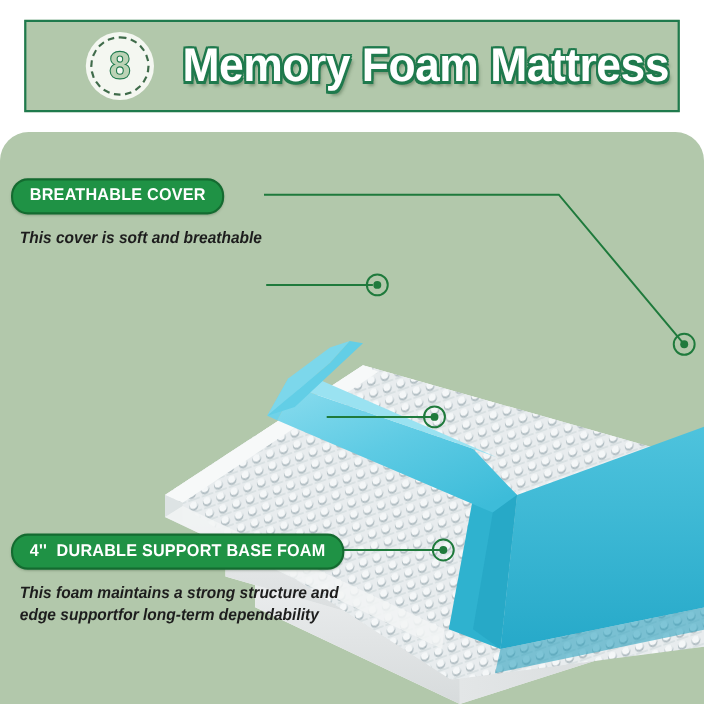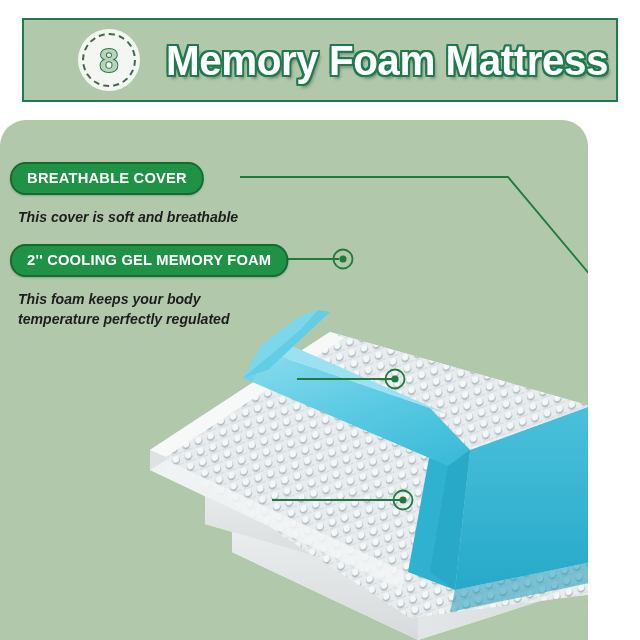--- a/index.html
+++ b/index.html
@@ -75,21 +75,21 @@
       -2px -2px 0 #1f7a4d, 2px -2px 0 #1f7a4d,
       -2px 2px 0 #1f7a4d, 2px 2px 0 #1f7a4d,
       3px 4px 3px rgba(60,90,60,0.45);
   }
 
   
   #panel {
     position: absolute;
     left: 0;
     top: 120px;
-    width: 588px;
+    width: 640px;
     height: 520px;
     background: #b2c8ab;
     border-top-left-radius: 26px;
     border-top-right-radius: 26px;
     overflow: hidden;
   }
 
   
   #illustration {
     position: absolute;
@@ -291,22 +291,22 @@
         <circle cx="403" cy="380" r="9.5" fill="none" stroke="#1f7a3c" stroke-width="1.8"></circle>
         <circle cx="403" cy="380" r="3.6" fill="#1f7a3c"></circle>
       </g>
     </svg>
 
     <div class="callout" style="left:10px; top:42px;">
       <div class="pill">BREATHABLE COVER</div>
       <div class="desc">This cover is soft and breathable</div>
     </div>
 
-    <div class="callout" style="left:10px; top:124px;">
-      <div class="pill">2'' COOLING GEL MEMORY FOAM</div>
-      <div class="desc">This foam keeps your body
-temperature perfectly regulated</div>
+
+
+    <div class="callout" style="left:10px; top:365px;">
+      <div class="pill">4''  DURABLE SUPPORT BASE FOAM</div>
+      <div class="desc">This foam maintains a strong structure and
+edge supportfor long-term dependability</div>
     </div>
-
-
 
   </div>
 </div>
 
 </body></html>

